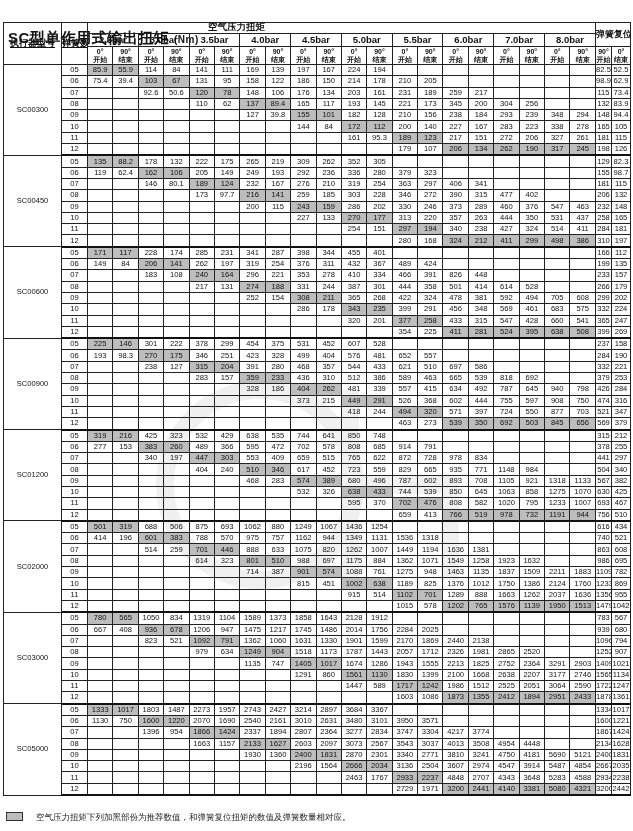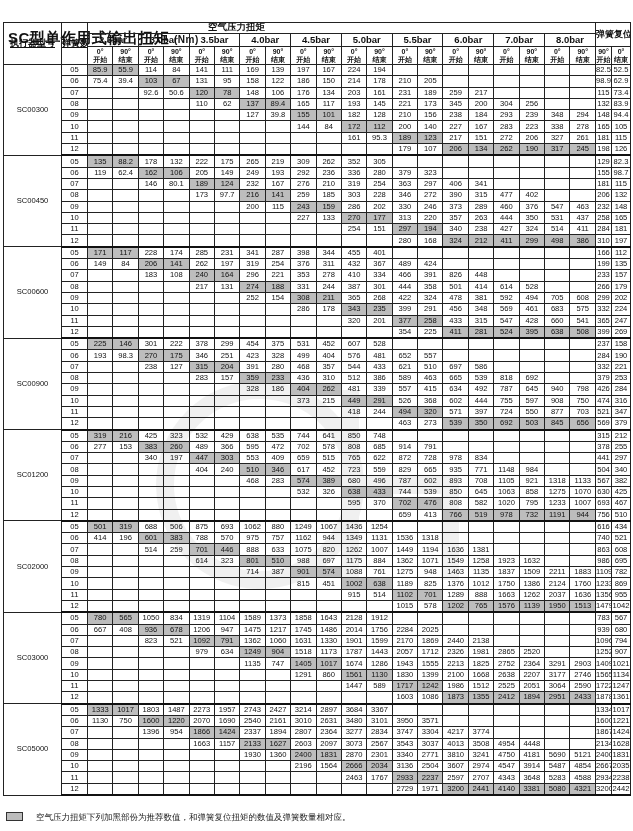--- a/index.html
+++ b/index.html
@@ -1724,21 +1724,21 @@
         <td></td>
         <td></td>
         <td></td>
         <td class="bar-sep"></td>
         <td></td>
         <td></td>
         <td>2463</td>
         <td class="bar-sep">1767</td>
         <td class="shade">2933</td>
         <td class="shade">2237</td>
-        <td>2597</td>
+        <td>4848</td>
         <td class="bar-sep">2707</td>
         <td>4343</td>
         <td>3648</td>
         <td>5283</td>
         <td class="bar-sep">4588</td>
         <td>2934</td>
         <td>2238</td>
       </tr>
       <tr class="sec-end">
         <td class="spring">12</td>

